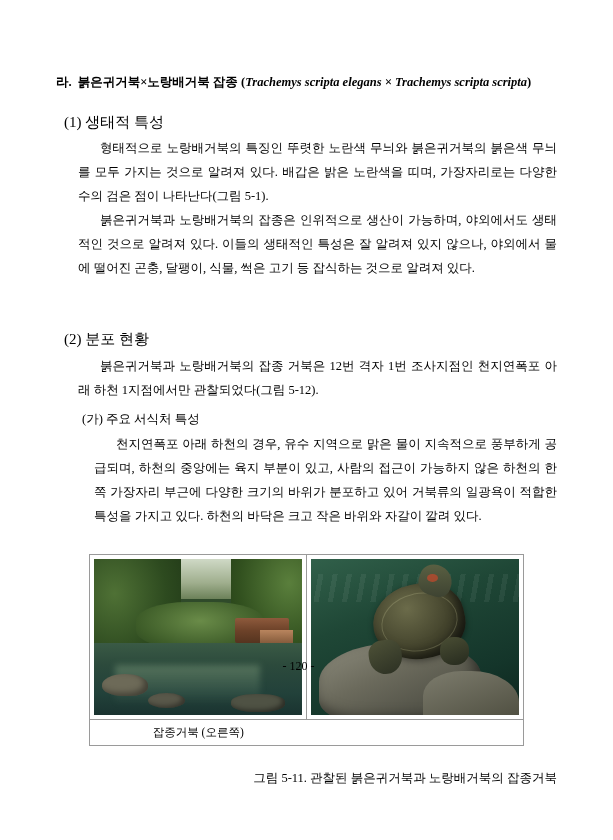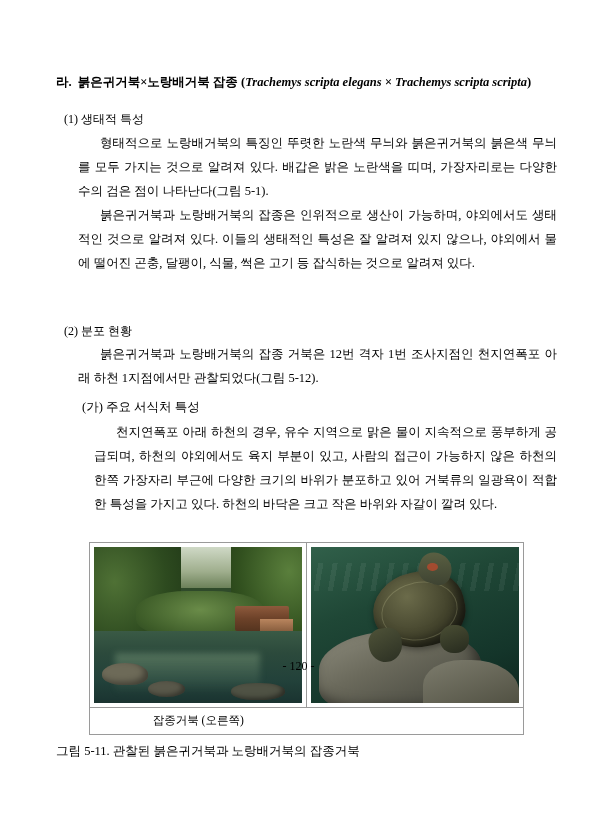--- a/index.html
+++ b/index.html
@@ -32,21 +32,21 @@
   }
   .heading .hnum {
     margin-left: -22px;
     padding-right: 6px;
   }
   .heading .sci {
     font-style: italic;
   }
 
   .sec-title {
-    font-size: 12px;
+    font-size: 15px;
     line-height: 1.9;
     margin: 14px 0 0 0;
     padding-left: 8px;
   }
   .sec-title.tight { margin-top: 23px; }
 
   p.para {
     font-size: 12.5px;
     line-height: 1.92;
     margin: 0;
@@ -96,23 +96,23 @@
     width: 50%;
     box-sizing: border-box;
     text-align: center;
     font-size: 11.5px;
     line-height: 1.6;
     padding: 3px 0 4px 0;
   }
   .cap-cell.left { border-right: 1px solid #9a9a9a; }
 
   .fig-caption {
-    text-align: left;
-    font-size: 12.5px;
-    margin-top: 8px;
+    text-align: right;
+    font-size: 12.5px;
+    margin-top: 24px;
   }
 
   .page-number {
     position: absolute;
     left: 0;
     right: 16px;
     bottom: 42px;
     text-align: center;
     font-size: 12px;
   }
@@ -242,21 +242,21 @@
   <div class="sec-title">(1) 생태적 특성</div>
   <p class="para">형태적으로 노랑배거북의 특징인 뚜렷한 노란색 무늬와 붉은귀거북의 붉은색 무늬를 모두 가지는 것으로 알려져 있다. 배갑은 밝은 노란색을 띠며, 가장자리로는 다양한 수의 검은 점이 나타난다(그림 5-1).</p>
   <p class="para">붉은귀거북과 노랑배거북의 잡종은 인위적으로 생산이 가능하며, 야외에서도 생태적인 것으로 알려져 있다. 이들의 생태적인 특성은 잘 알려져 있지 않으나, 야외에서 물에 떨어진 곤충, 달팽이, 식물, 썩은 고기 등 잡식하는 것으로 알려져 있다.</p>
 
   <div class="spacer-md"></div>
 
   <div class="sec-title tight">(2) 분포 현황</div>
   <p class="para">붉은귀거북과 노랑배거북의 잡종 거북은 12번 격자 1번 조사지점인 천지연폭포 아래 하천 1지점에서만 관찰되었다(그림 5-12).</p>
 
   <div class="sub-title">(가) 주요 서식처 특성</div>
-  <p class="para deep">천지연폭포 아래 하천의 경우, 유수 지역으로 맑은 물이 지속적으로 풍부하게 공급되며, 하천의 야외에서도 육지 부분이 있고, 사람의 접근이 가능하지 않은 하천의 한쪽 가장자리 부근에 다양한 크기의 바위가 분포하고 있어 거북류의 일광욕이 적합한 특성을 가지고 있다. 하천의 바닥은 크고 작은 바위와 자갈이 깔려 있다.</p>
+  <p class="para deep">천지연폭포 아래 하천의 경우, 유수 지역으로 맑은 물이 지속적으로 풍부하게 공급되며, 하천의 중앙에는 육지 부분이 있고, 사람의 접근이 가능하지 않은 하천의 한쪽 가장자리 부근에 다양한 크기의 바위가 분포하고 있어 거북류의 일광욕이 적합한 특성을 가지고 있다. 하천의 바닥은 크고 작은 바위와 자갈이 깔려 있다.</p>
 
   <div class="figure">
     <div class="fig-row">
       <div class="fig-cell left">
         <div class="photo scene1">
           <div class="sky"></div>
           <div class="treeL"></div>
           <div class="treeR"></div>
           <div class="midveg"></div>
           <div class="hut"></div>

